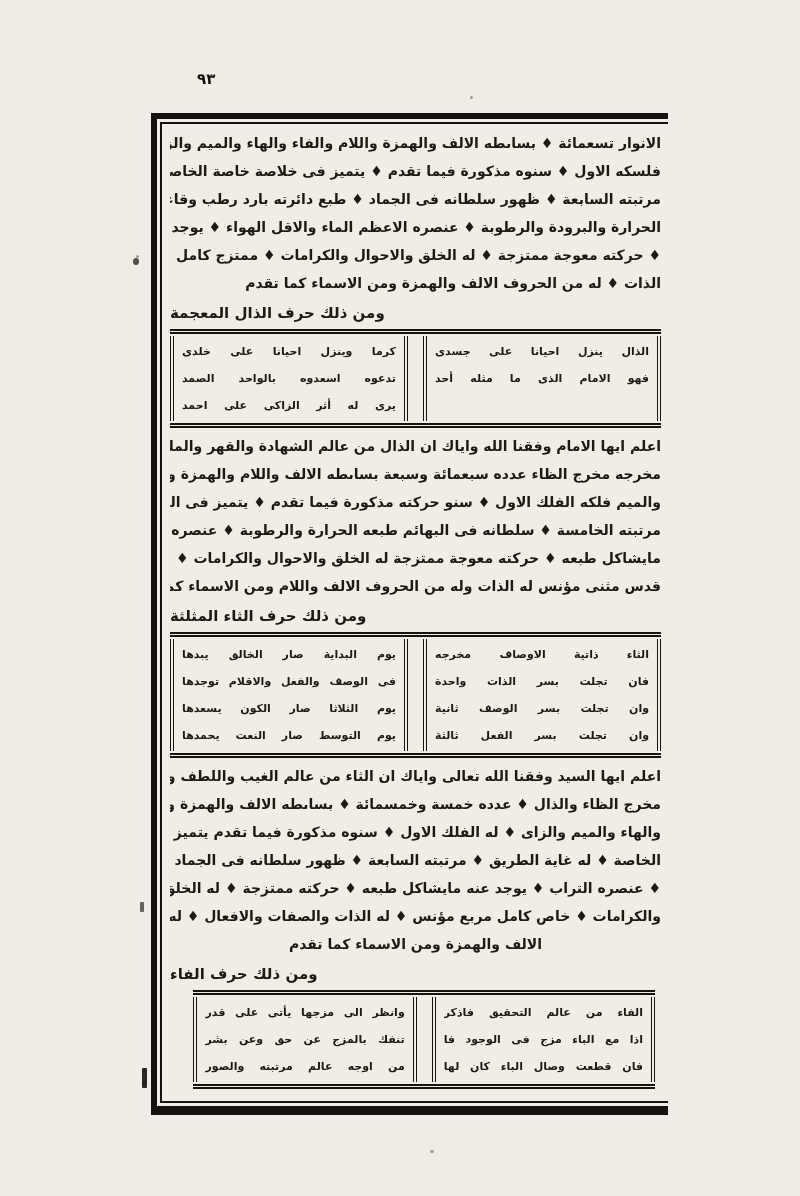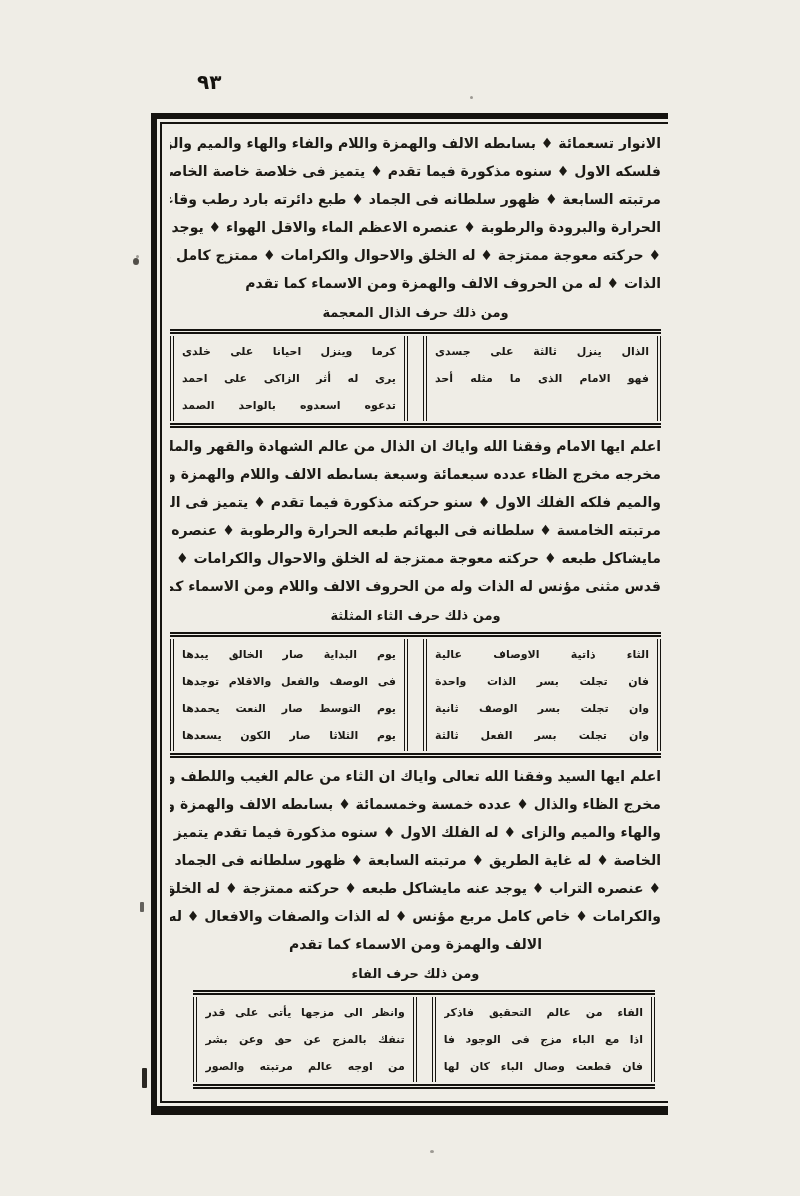--- a/index.html
+++ b/index.html
@@ -5,21 +5,21 @@
   html,body{margin:0;padding:0;}
   body{
     width:800px;height:1196px;position:relative;overflow:hidden;
     background:#efede6;
     font-family:"DejaVu Sans",sans-serif;
     color:#1c1a15;
   }
   
   .page-number{
     position:absolute;top:70px;left:197px;
-    font-size:20px;font-weight:bold;color:#15130f;
+    font-size:15px;font-weight:bold;color:#15130f;
   }
   
   .frame{
     position:absolute;top:113px;left:151px;width:517px;height:1002px;
     box-sizing:border-box;
     border-top:6px solid #15130f;
     border-left:6px solid #15130f;
     border-bottom:9px solid #15130f;
   }
   .frame-inner{
@@ -35,22 +35,22 @@
   .para{margin:0;}
   .para .line{
     font-size:14px;font-weight:bold;line-height:28px;
     white-space:nowrap;
     text-align:justify;text-align-last:justify;
     overflow:hidden;
   }
   .para .line.align-right{text-align:center;text-align-last:right;}
   .para .line.align-center{text-align:center;text-align-last:center;}
   .heading{
-    font-size:13px;font-weight:bold;line-height:26px;
-    text-align:center;margin:3px 0 2px 0;
+    font-size:15px;font-weight:bold;line-height:26px;
+    text-align:left;margin:3px 0 2px 0;
   }
   
   .verse-table{
     display:flex;flex-direction:row;direction:rtl;
     border-top:5px double #15130f;
     border-bottom:5px double #15130f;
     margin:3px 0 4px 0;
     padding:2px 0;
   }
   .verse-table .gap{width:15px;}
@@ -92,55 +92,55 @@
       <div class="line">مرتبته السابعة ♦ ظهور سلطانه فى الجماد ♦ طبع دائرته بارد رطب وقاعدته سارة رطبة فله</div>
       <div class="line">الحرارة والبرودة والرطوبة ♦ عنصره الاعظم الماء والاقل الهواء ♦ يوجد عنه مايشاكل طبعه</div>
       <div class="line">♦ حركته معوجة ممتزجة ♦ له الخلق والاحوال والكرامات ♦ ممتزج كامل مثنى مؤنس ♦ له</div>
       <div class="line align-right">الذات ♦ له من الحروف الالف والهمزة ومن الاسماء كما تقدم</div>
     </div>
 
     <div class="heading">ومن ذلك حرف الذال المعجمة</div>
 
     <div class="verse-table">
       <div class="verse-cell">
-        <div class="vline">الذال ينزل ثالثة على جسدى</div>
+        <div class="vline">الذال ينزل احيانا على جسدى</div>
         <div class="vline">فهو الامام الذى ما مثله أحد</div>
       </div>
       <div class="gap"></div>
       <div class="verse-cell">
         <div class="vline">كرما وينزل احيانا على خلدى</div>
+        <div class="vline">تدعوه اسعدوه بالواحد الصمد</div>
         <div class="vline">يرى له أثر الزاكى على احمد</div>
-        <div class="vline">تدعوه اسعدوه بالواحد الصمد</div>
       </div>
     </div>
 
     <div class="para">
       <div class="line">اعلم ايها الامام وفقنا الله واياك ان الذال من عالم الشهادة والقهر والملكوت والجبروت ♦</div>
       <div class="line">مخرجه مخرج الظاء عدده سبعمائة وسبعة بساىطه الالف واللام والهمزة والفا</div>
       <div class="line">والميم فلكه الفلك الاول ♦ سنو حركته مذكورة فيما تقدم ♦ يتميز فى العامة ♦ له وسط الطريق</div>
       <div class="line">مرتبته الخامسة ♦ سلطانه فى البهائم طبعه الحرارة والرطوبة ♦ عنصره الهواء ♦ يوجد عنه</div>
       <div class="line">مايشاكل طبعه ♦ حركته معوجة ممتزجة له الخلق والاحوال والكرامات ♦ خاص كامل</div>
       <div class="line align-right">قدس مثنى مؤنس له الذات وله من الحروف الالف واللام ومن الاسماء كما تقدم</div>
     </div>
 
     <div class="heading">ومن ذلك حرف الثاء المثلثة</div>
 
     <div class="verse-table">
       <div class="verse-cell">
-        <div class="vline">الثاء ذاتية الاوصاف عالية</div>
+        <div class="vline">الثاء ذاتية الاوصاف مخرجه</div>
         <div class="vline">فان تجلت بسر الذات واحدة</div>
         <div class="vline">وان تجلت بسر الوصف ثانية</div>
         <div class="vline">وان تجلت بسر الفعل ثالثة</div>
       </div>
       <div class="gap"></div>
       <div class="verse-cell">
         <div class="vline">يوم البداية صار الخالق يبدها</div>
         <div class="vline">فى الوصف والفعل والاقلام توجدها</div>
+        <div class="vline">يوم الثلاثا صار الكون يسعدها</div>
         <div class="vline">يوم التوسط صار النعت يحمدها</div>
-        <div class="vline">يوم الثلاثا صار الكون يسعدها</div>
       </div>
     </div>
 
     <div class="para">
       <div class="line">اعلم ايها السيد وفقنا الله تعالى واياك ان الثاء من عالم الغيب واللطف والجبروت ♦ مخرجه</div>
       <div class="line">مخرج الظاء والذال ♦ عدده خمسة وخمسمائة ♦ بساىطه الالف والهمزة واللام والفاء</div>
       <div class="line">والهاء والميم والزاى ♦ له الفلك الاول ♦ سنوه مذكورة فيما تقدم يتميز فى خلاصة خاصة</div>
       <div class="line">الخاصة ♦ له غاية الطريق ♦ مرتبته السابعة ♦ ظهور سلطانه فى الجماد ♦ طبعه البرودة واليبوسة</div>
       <div class="line">♦ عنصره التراب ♦ يوجد عنه مايشاكل طبعه ♦ حركته ممتزجة ♦ له الخلق والاحوال</div>
       <div class="line">والكرامات ♦ خاص كامل مربع مؤنس ♦ له الذات والصفات والافعال ♦ له من الحروف</div>

